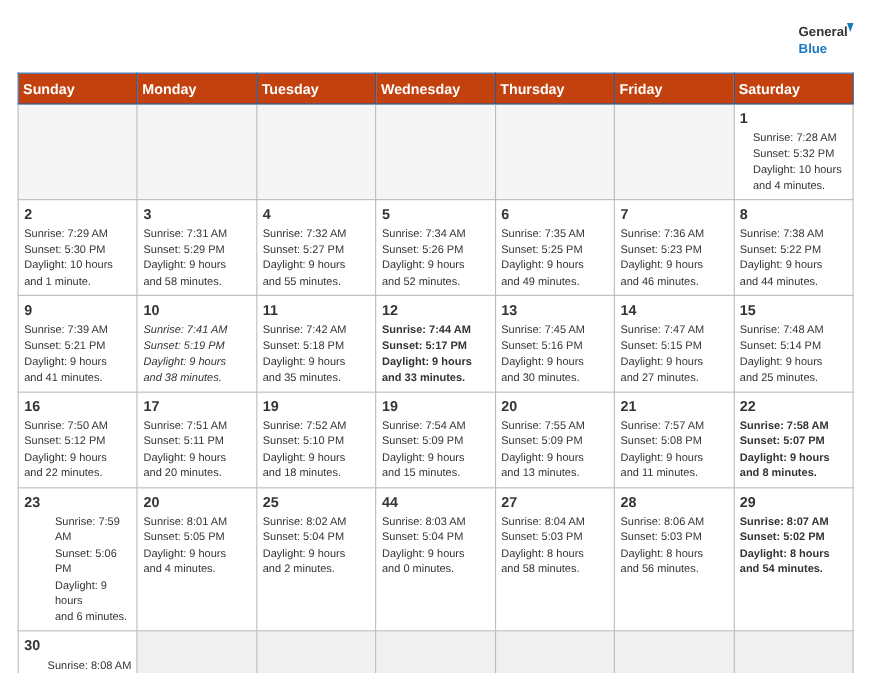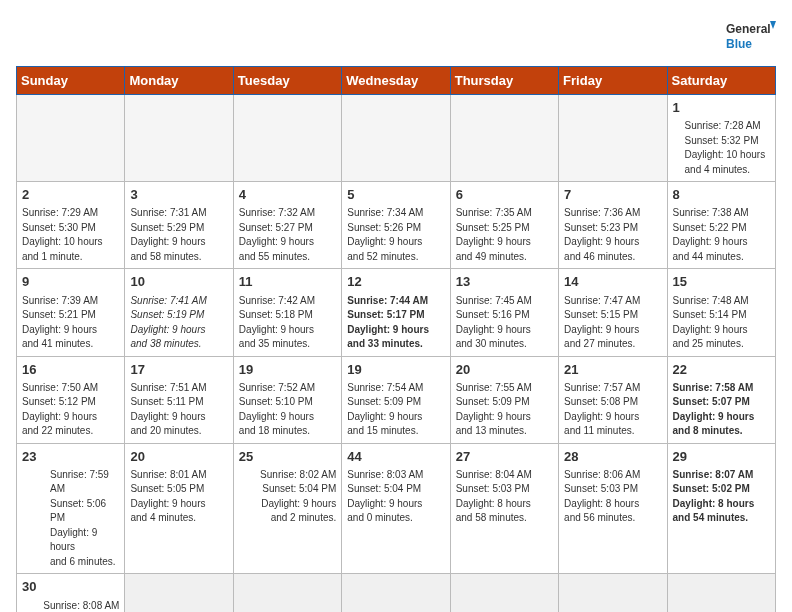--- a/index.html
+++ b/index.html
@@ -284,21 +284,21 @@
         </td>
         <td>
           <span class="day-number">20</span>
           <div class="day-info" style="white-space: pre-line;">Sunrise: 8:01 AM
 Sunset: 5:05 PM
 Daylight: 9 hours
 and 4 minutes.</div>
         </td>
         <td>
           <span class="day-number">25</span>
-          <div class="day-info" style="white-space: pre-line; text-align: right;">Sunrise: 8:02 AM
+          <div class="day-info" style="white-space: pre-line;">Sunrise: 8:02 AM
 Sunset: 5:04 PM
 Daylight: 9 hours
 and 2 minutes.</div>
         </td>
         <td>
           <span class="day-number">44</span>
           <div class="day-info" style="white-space: pre-line;">Sunrise: 8:03 AM
 Sunset: 5:04 PM
 Daylight: 9 hours
 and 0 minutes.</div>

